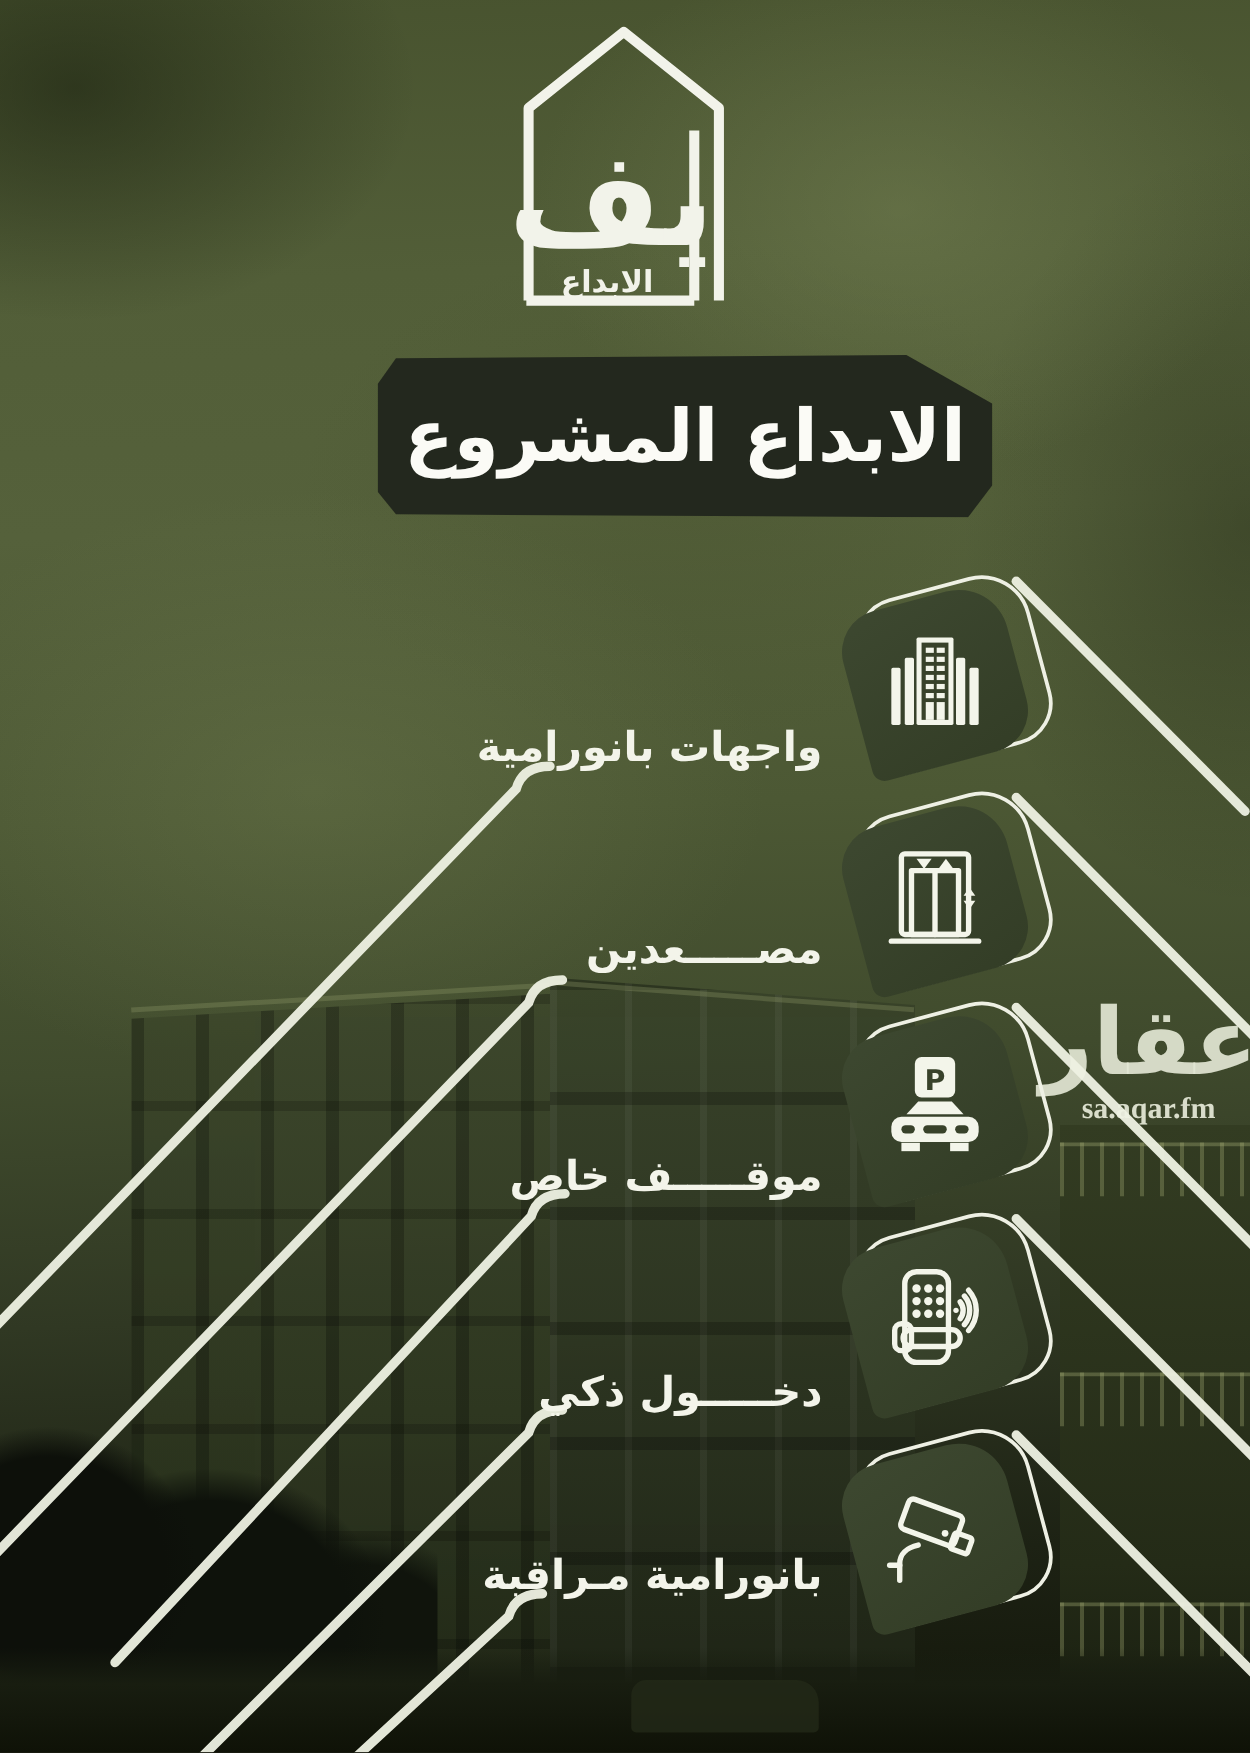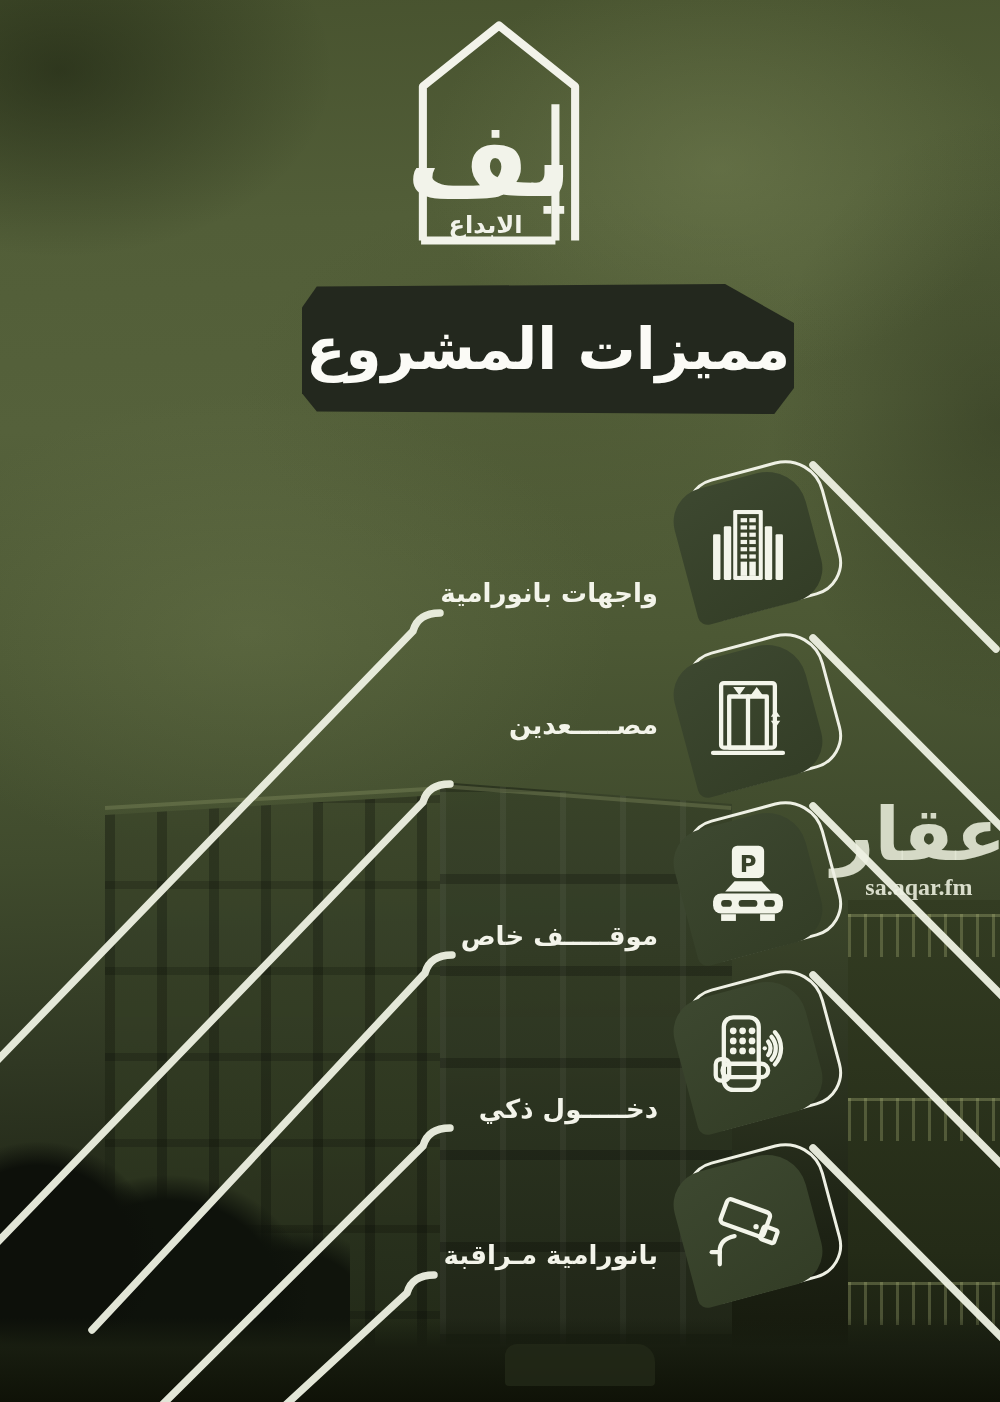--- a/index.html
+++ b/index.html
@@ -80,21 +80,21 @@
     border-radius:34px 40px 34px 10px;transform:rotate(-15deg);
   }
   .card .ic{position:absolute;inset:24px;transform:rotate(15deg);display:flex;align-items:center;justify-content:center;}
   .ic svg{width:86px;height:86px;}
   .ol  {fill:none;stroke:#f3f5ea;stroke-width:3.2;stroke-linecap:round;stroke-linejoin:round;}
   .fw  {fill:#f3f5ea;stroke:none;}
   .fd  {fill:#38422a;stroke:none;}
 
   .feat-label{
     position:absolute;right:342px;direction:rtl;white-space:nowrap;
-    font-size:26px;font-weight:bold;color:#f3f4ea;
+    font-size:33px;font-weight:bold;color:#f3f4ea;
   }
 
   .watermark{position:absolute;right:-6px;top:796px;text-align:center;pointer-events:none;}
   .wm-ar{font-size:74px;font-weight:bold;color:rgba(226,230,212,.92);line-height:1.05;letter-spacing:2px;direction:rtl;}
   .wm-en{font-family:"Liberation Serif",serif;font-weight:bold;font-size:24px;color:rgba(226,230,212,.95);margin-top:0;}
 </style>
 </head>
 <body>
 
 <div class="stage">
@@ -135,21 +135,21 @@
 
   <svg class="logo" viewBox="0 0 230 260">
     <path class="stroke" d="M30 250 L30 78 L115 10 L200 78 L200 250"></path>
     <line class="stroke" x1="178" y1="98" x2="178" y2="250"></line>
     <text x="104" y="200" font-size="118" text-anchor="middle" direction="rtl">يف</text>
     <line class="stroke" x1="28" y1="250" x2="178" y2="250" stroke-width="6"></line>
     <text x="100" y="242" font-size="27" text-anchor="middle" direction="rtl">الابداع</text>
   </svg>
 
   <div class="banner">
-    <h1>مميزات المشروع</h1>
+    <h1>الابداع المشروع</h1>
   </div>
 
   <div class="card-outline" style="left:694px;top:467px"></div>
   <div class="card" style="left:681px;top:478px">
     <span class="ic" aria-label="building-facade-icon">
       <svg viewBox="0 0 64 64">
         <rect class="fw" x="6" y="24" width="5.5" height="34" rx="1"></rect>
         <rect class="fw" x="14" y="18" width="5.5" height="40" rx="1"></rect>
         <rect class="fw" x="44.5" y="18" width="5.5" height="40" rx="1"></rect>
         <rect class="fw" x="52.5" y="24" width="5.5" height="34" rx="1"></rect>
@@ -237,18 +237,18 @@
         <rect class="ol" x="13" y="15" width="34" height="19" rx="3" transform="rotate(20 30 24.5)"></rect>
         <circle class="fw" cx="38" cy="31" r="2"></circle>
         <rect class="ol" x="42" y="32" width="11" height="10" rx="1.5" transform="rotate(20 47.5 37)"></rect>
         <path class="ol" d="M22 38 C15 39.5 11 43.5 11 49 L11 59"></path>
         <line class="ol" x1="5" y1="50" x2="11" y2="50"></line>
       </svg>
     </span>
   </div>
 
   <div class="feat-label" style="top:578px">واجهات بانورامية</div>
-  <div class="feat-label" style="top:710px">مصـــــعدين</div>
+  <div class="feat-label" style="top:739px">مصـــــعدين</div>
   <div class="feat-label" style="top:1094px">دخـــــول ذكي</div>
   <div class="feat-label" style="top:921px">موقـــــف خاص</div>
   <div class="feat-label" style="top:1240px">بانورامية مـراقبة</div>
 
 </div>
 
 </body></html>

